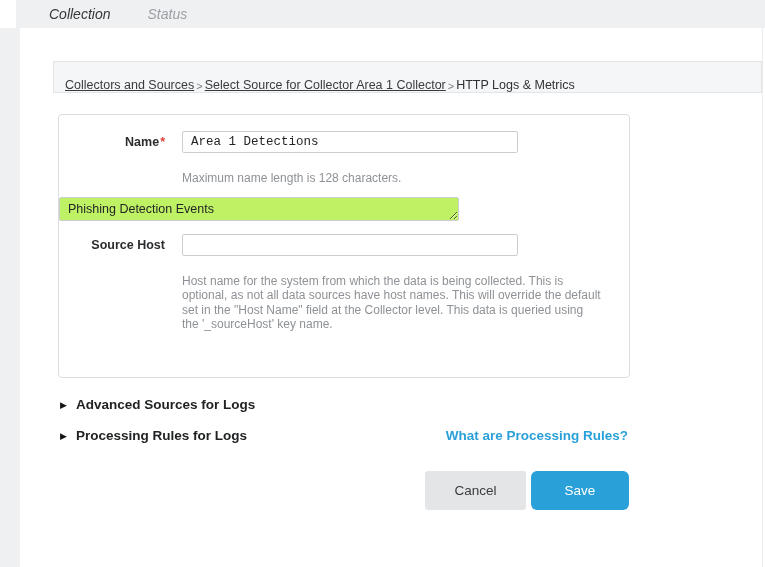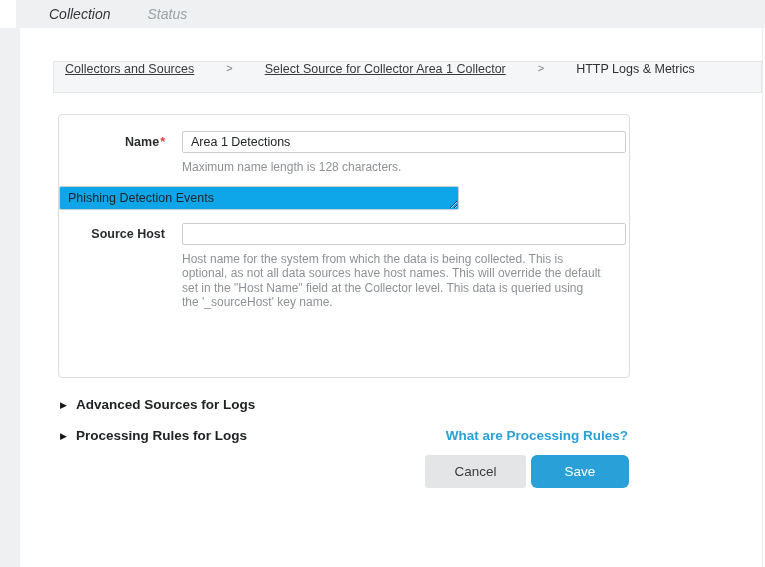--- a/index.html
+++ b/index.html
@@ -37,21 +37,21 @@
     background: #ffffff;
   }
   .right-line {
     position: absolute; left: 762px; top: 28px; width: 1px; height: 539px;
     background: #ebedee;
   }
   
   .breadcrumb {
     position: absolute; left: 53px; top: 61px; width: 709px; height: 32px;
     background: #f5f6f8; border: 1px solid #e3e4e6;
-    display: flex; align-items: flex-start; padding-left: 11px; gap: 32px;
+    display: flex; align-items: flex-end; padding-left: 11px; gap: 2px;
     font-size: 12.5px;
   }
   .crumb-link {
     color: #3a3b3d; text-decoration: underline; cursor: pointer;
   }
   .crumb-sep { color: #7c8085; font-size: 11px; }
   .crumb-current { color: #2f3133; }
   
   .panel {
     position: absolute; left: 58px; top: 114px; width: 572px; height: 264px;
@@ -62,54 +62,54 @@
   .row-name { margin-bottom: 12px; }
   .row-desc { margin-bottom: 9px; }
   .row-host { margin-bottom: 12px; }
   .lbl {
     width: 106px; text-align: right; margin-right: 17px; padding-top: 4px;
     font-size: 12.5px; font-weight: 700; color: #2a2c2e; flex: none;
   }
   .req { color: var(--required); margin-left: 1px; }
   .field { width: 402px; }
   .input {
-    width: 444px; height: 22px; border: 1px solid #cbced1; border-radius: 2px;
+    width: 336px; height: 22px; border: 1px solid #cbced1; border-radius: 2px;
     padding: 0 8px; font-size: 12.5px; color: #232527;
-    font-family: Liberation Sans, sans-serif; background: #fff; outline: none;
+    font-family: Liberation Mono, monospace; background: #fff; outline: none;
   }
   .textarea {
     width: 400px; height: 24px; border: 1px solid #cbced1; border-radius: 2px;
     padding: 4px 8px 0 8px; font-size: 12.5px; color: #232527;
-    font-family: "Liberation Sans", sans-serif; background: #0ea5e9; outline: none;
+    font-family: "Liberation Sans", sans-serif; background: #bef264; outline: none;
     resize: both; overflow: hidden; line-height: 15px;
   }
   .hint {
-    margin-top: 7px; width: 420px; font-size: 12px; line-height: 14.2px;
+    margin-top: 18px; width: 420px; font-size: 12px; line-height: 14.2px;
     color: #8e9296;
   }
   
   .section-header {
     display: flex; align-items: center; gap: 9px; cursor: pointer;
     font-size: 13.5px; font-weight: 700; color: #202224;
   }
   .tri { font-size: 9px; color: #141516; line-height: 1; padding-top: 1px; }
   .sec-advanced { position: absolute; left: 60px; top: 397px; }
   .sec-row {
     position: absolute; left: 60px; top: 428px; width: 568px;
     display: flex; justify-content: space-between; align-items: center;
   }
   .help-link {
     font-size: 13.5px; color: var(--accent); text-decoration: none; cursor: pointer;
     font-weight: 700;
   }
   
   .actions { position: absolute; left: 425px; top: 455px; display: flex; gap: 5px; }
   .btn {
-    height: 33px; border: none; border-radius: 3px; font-size: 13.5px;
-    font-family: "Liberation Sans", sans-serif; cursor: pointer;
+    height: 39px; border: none; border-radius: 3px; font-size: 13.5px;
+    font-family: "Liberation Sans", sans-serif; cursor: pointer; margin-top: 16px;
   }
   .btn-cancel { width: 101px; background: #e4e5e7; color: #393c3e; }
   .btn-save { width: 98px; background: var(--accent); color: #ffffff; border-radius: 6px; }
 </style>
 </head>
 <body>
 
 <div class="topbar">
   <div class="tab tab-active">Collection</div>
   <div class="tab tab-inactive">Status</div>

